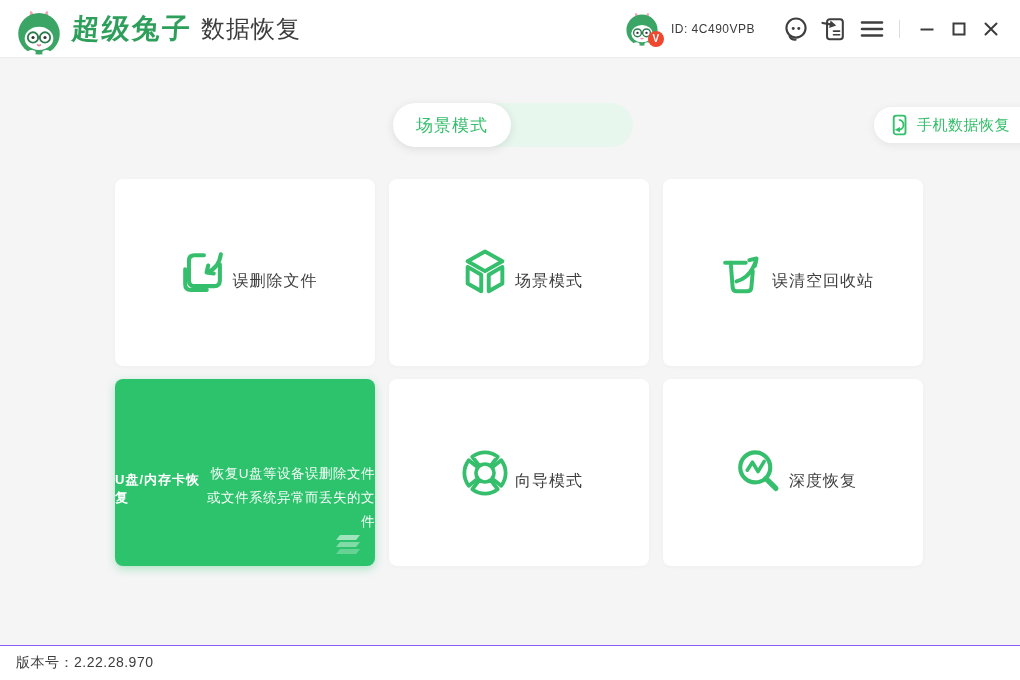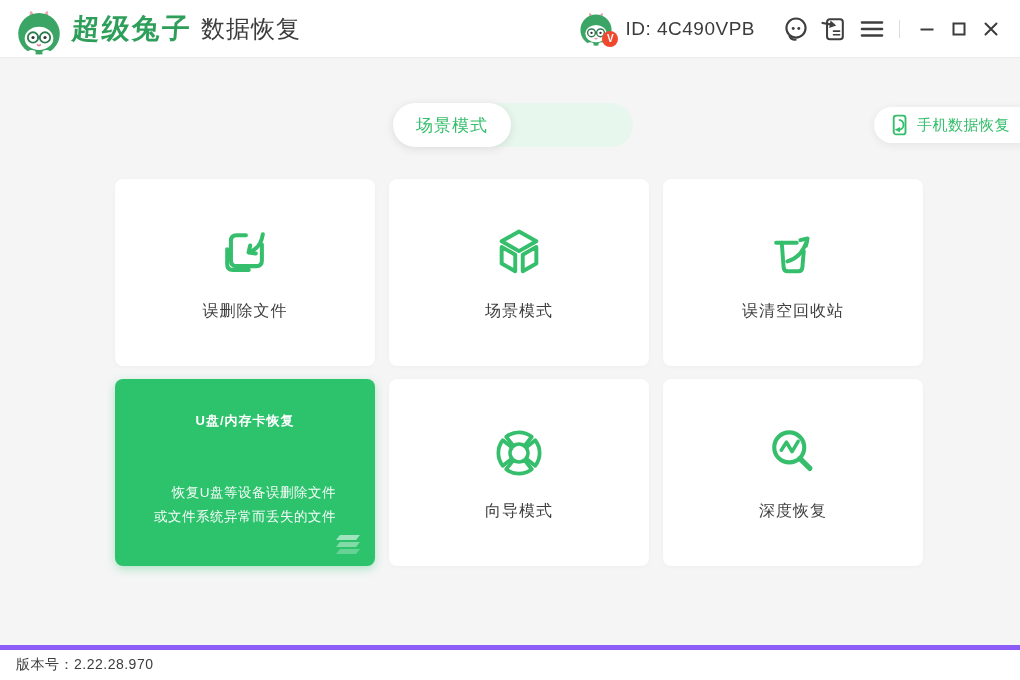--- a/index.html
+++ b/index.html
@@ -29,21 +29,21 @@
 
   .titlebar-right { display:flex; align-items:center; }
   .avatar-wrap { position:relative; width:36px; height:38px; margin-right:10px; }
   .avatar-wrap svg { width:34px; height:36px; }
   .avatar-badge {
     position:absolute; right:-3px; bottom:1px; width:16px; height:16px;
     background:#F0482E; border-radius:50%;
     color:#fff; font-size:10px; font-weight:bold;
     display:flex; align-items:center; justify-content:center;
   }
-  .user-id { color:#3b3b3b; font-size:19px; margin-right:22px; letter-spacing:.5px; }
+  .user-id { color:#3b3b3b; font-size:12px; margin-right:22px; letter-spacing:.5px; }
   .tb-icon-btn {
     width:30px; height:30px; border:none; background:transparent; cursor:pointer;
     display:flex; align-items:center; justify-content:center; margin:0 4px; padding:0;
   }
   .tb-divider { width:1px; height:18px; background:#dcdcde; margin:0 10px 0 8px; }
   .win-btn {
     width:30px; height:30px; border:none; background:transparent; cursor:pointer;
     display:flex; align-items:center; justify-content:center; margin-left:2px; padding:0;
   }
 
@@ -74,42 +74,42 @@
   }
   .phone-btn svg { margin-right:7px; }
 
   .grid {
     position:absolute; left:115px; top:121px;
     display:grid; grid-template-columns:repeat(3,260px);
     grid-auto-rows:187px; column-gap:14px; row-gap:13px;
   }
   .card {
     background:#ffffff; border-radius:8px; cursor:pointer;
-    display:flex; flex-direction:column; align-items:center; justify-content:center;
+    display:flex; flex-direction:row; align-items:center; justify-content:center;
     box-shadow:0 1px 4px rgba(0,0,0,.03);
   }
   .card .card-label { color:#3f3f3f; font-size:16px; margin-top:18px; letter-spacing:1px; }
 
   .card.highlight {
     background:#2CC36C; position:relative; justify-content:flex-start;
     box-shadow:0 3px 10px rgba(44,195,108,.35);
   }
   .card.highlight .hl-title {
     color:#ffffff; font-size:13px; font-weight:bold; margin-top:33px; letter-spacing:1px;
   }
   .card.highlight .hl-desc {
     margin-top:51px; text-align:right; color:rgba(255,255,255,.96);
     font-size:13.5px; line-height:24px; letter-spacing:.5px;
   }
   .hl-layers { position:absolute; right:9px; bottom:7px; }
 
   
   .footer {
     position:absolute; left:0; right:0; bottom:0; height:35px;
-    background:#ffffff; border-top:5px solid #8b5cf6;
+    background:#ffffff; border-top:1px solid #8b5cf6;
     display:flex; align-items:center; padding-left:16px;
   }
   .version { color:#3d3d3d; font-size:14px; letter-spacing:.5px; }
 
   .ic { display:block; }
 </style>
 </head>
 <body>
 
 <svg width="0" height="0" style="position:absolute">

